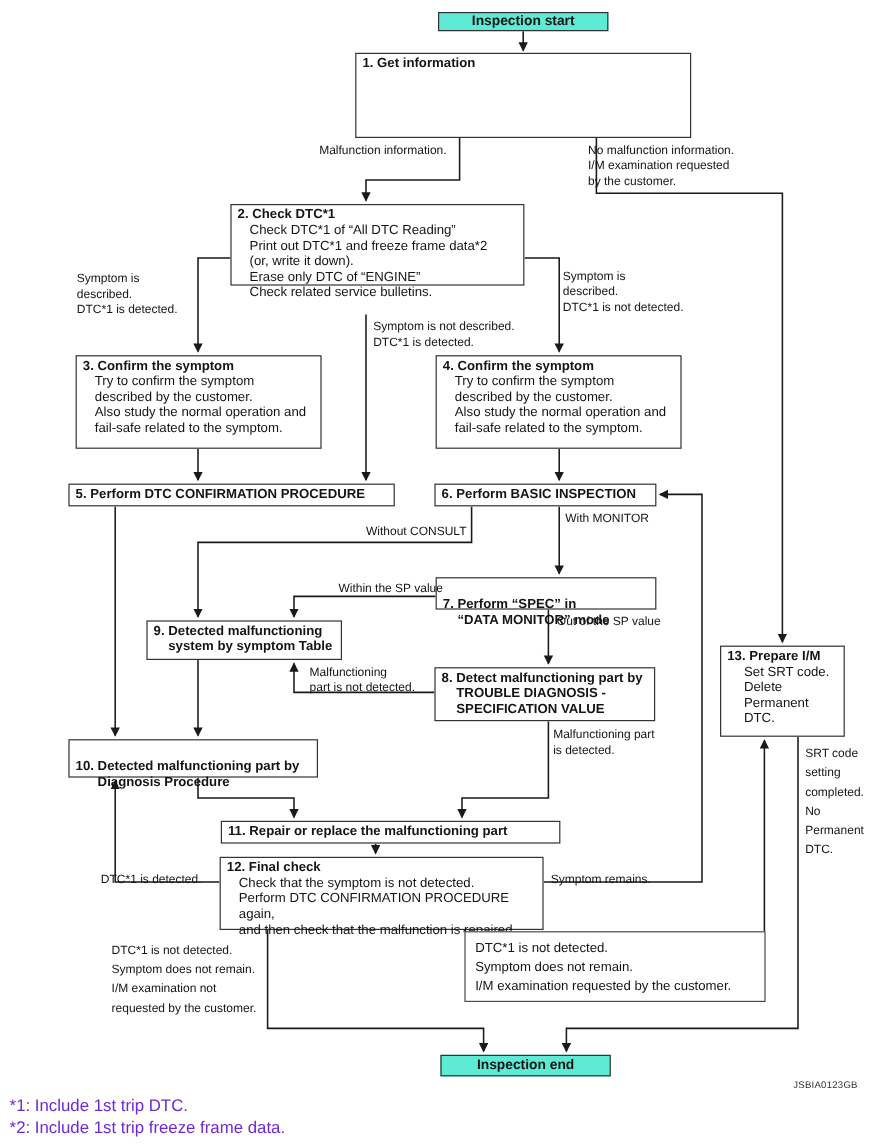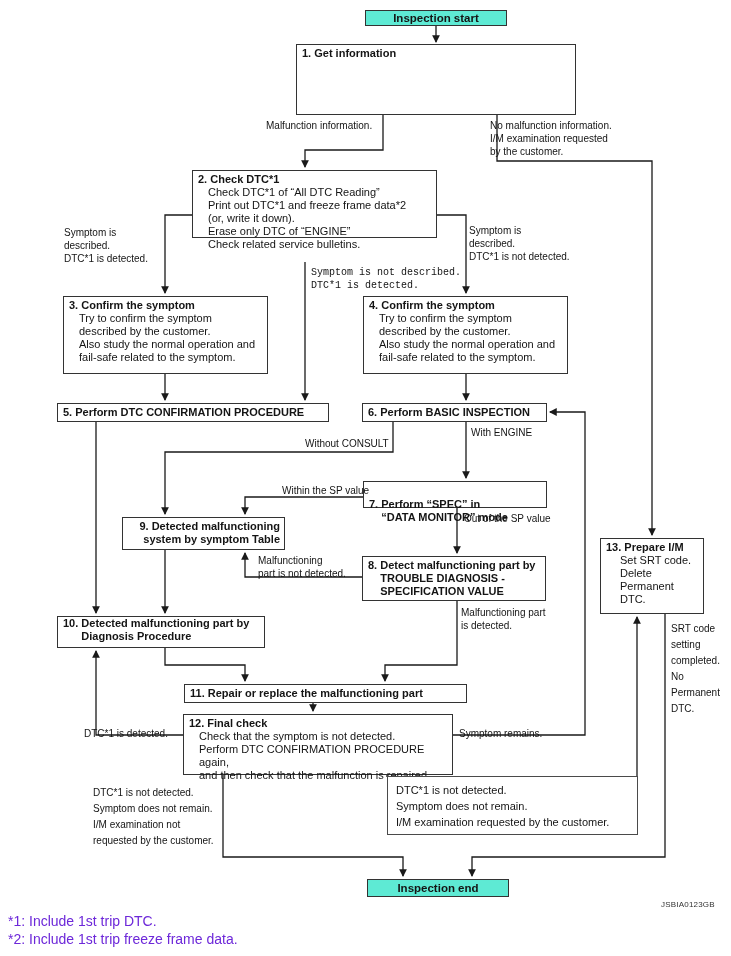--- a/index.html
+++ b/index.html
@@ -114,26 +114,26 @@
     <div class="t">7. Perform “SPEC” in
     “DATA MONITOR” mode</div>
   </div>
 
   <div class="box" style="left:362px;top:556px;width:184px;height:45px;">
     <div class="t">8. Detect malfunctioning part by
     TROUBLE DIAGNOSIS -
     SPECIFICATION VALUE</div>
   </div>
 
-  <div class="box" style="left:122px;top:517px;width:163px;height:33px;padding-top:2px;text-align:right;">
+  <div class="box" style="left:122px;top:517px;width:163px;height:33px;padding-top:2px;">
     <div class="t">9. Detected malfunctioning
     system by symptom Table</div>
   </div>
 
-  <div class="box" style="left:57px;top:616px;width:208px;height:32px;padding-top:0;">
+  <div class="box" style="left:57px;top:616px;width:208px;height:32px;padding-top:16px;">
     <div class="t">10. Detected malfunctioning part by
       Diagnosis Procedure</div>
   </div>
 
   <div class="box" style="left:184px;top:684px;width:283px;height:19px;">
     <div class="t">11. Repair or replace the malfunctioning part</div>
   </div>
 
   <div class="box" style="left:183px;top:714px;width:270px;height:61px;">
     <div class="t">12. Final check</div>
@@ -161,24 +161,24 @@
   <div class="lbl" style="left:266px;top:119px;">Malfunction information.</div>
   <div class="lbl" style="left:490px;top:119px;">No malfunction information.
 I/M examination requested
 by the customer.</div>
   <div class="lbl" style="left:64px;top:226px;">Symptom is
 described.
 DTC*1 is detected.</div>
   <div class="lbl" style="left:469px;top:224px;">Symptom is
 described.
 DTC*1 is not detected.</div>
-  <div class="lbl" style="left:311px;top:266px;font-family:Liberation Mono, monospace;">Symptom is not described.
+  <div class="lbl" style="left:311px;top:266px;">Symptom is not described.
 DTC*1 is detected.</div>
   <div class="lbl" style="left:305px;top:437px;">Without CONSULT</div>
-  <div class="lbl" style="left:471px;top:426px;">With ENGINE</div>
+  <div class="lbl" style="left:471px;top:426px;">With MONITOR</div>
   <div class="lbl" style="left:262px;top:484px;margin-left:20px;">Within the SP value</div>
   <div class="lbl" style="left:464px;top:512px;">Out of the SP value</div>
   <div class="lbl" style="left:258px;top:554px;">Malfunctioning
 part is not detected.</div>
   <div class="lbl" style="left:461px;top:606px;">Malfunctioning part
 is detected.</div>
   <div class="lbl" style="left:84px;top:727px;">DTC*1 is detected.</div>
   <div class="lbl" style="left:459px;top:727px;">Symptom remains.</div>
   <div class="lbl lh16" style="left:671px;top:621px;">SRT code
 setting

